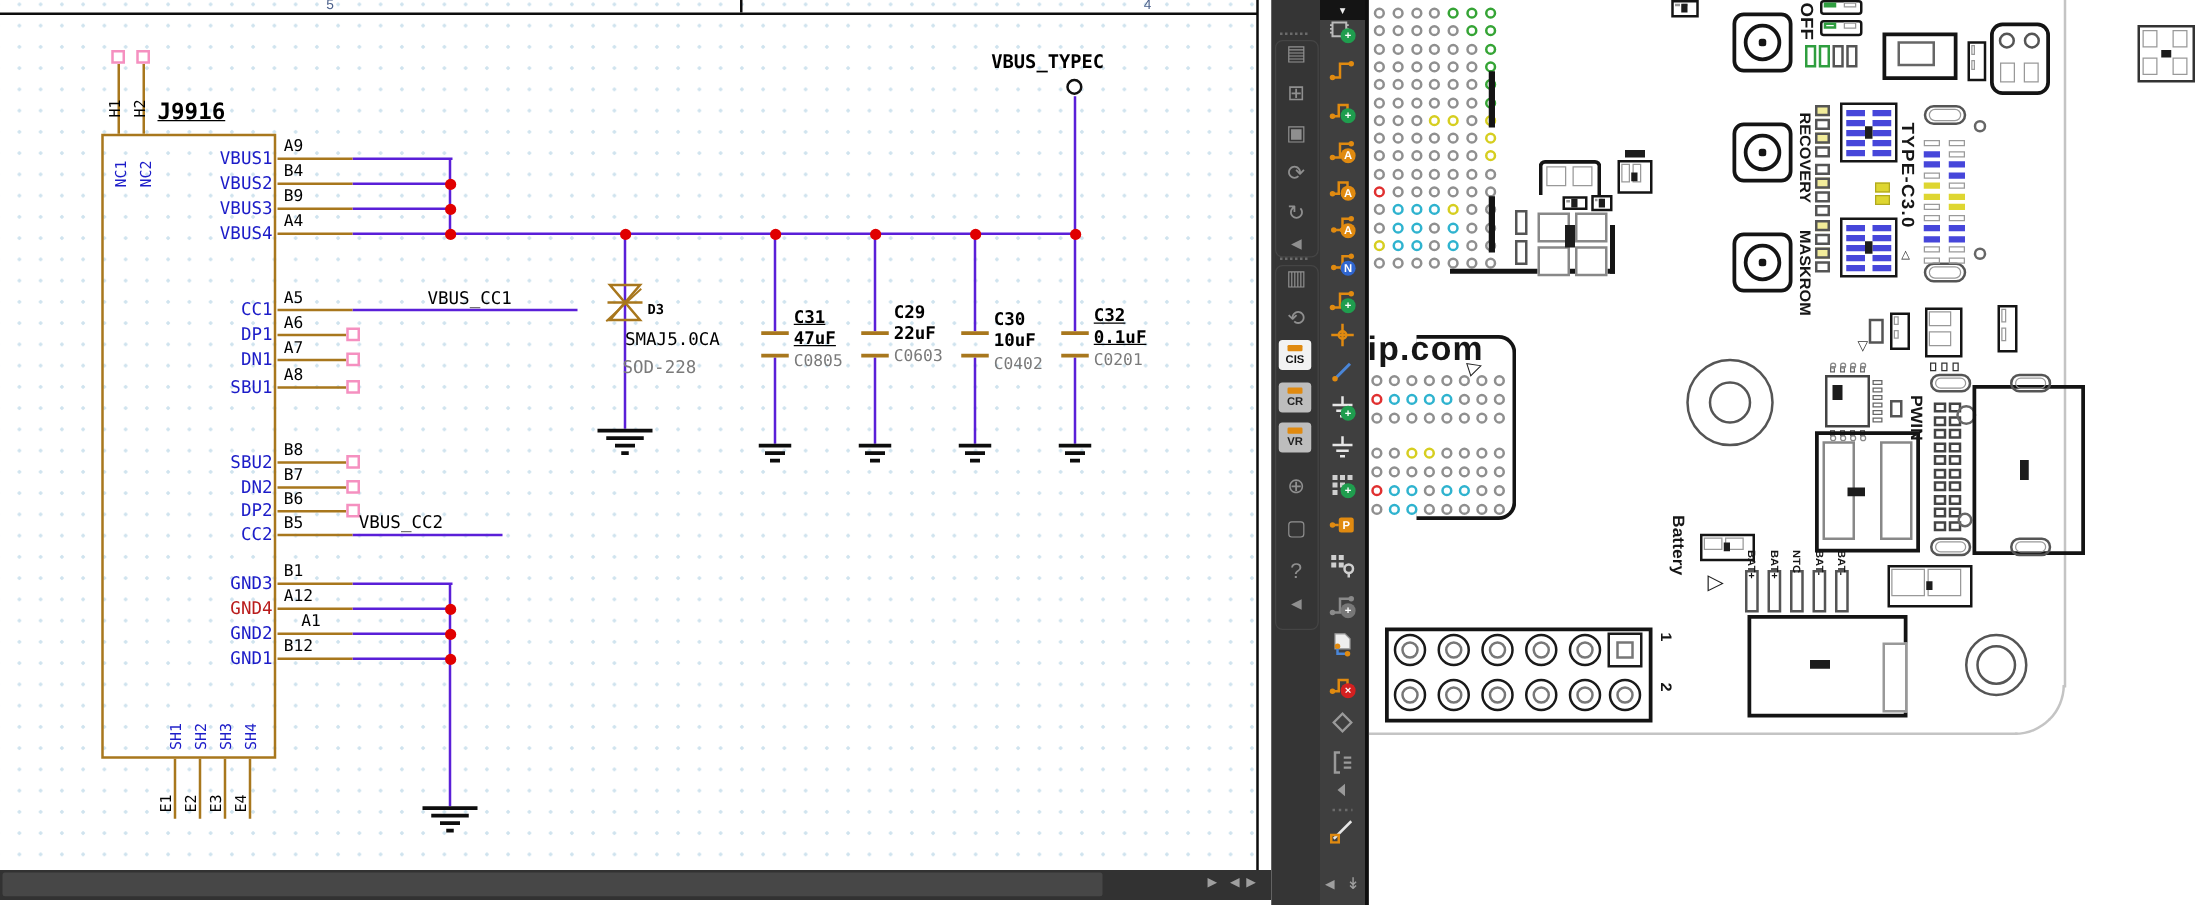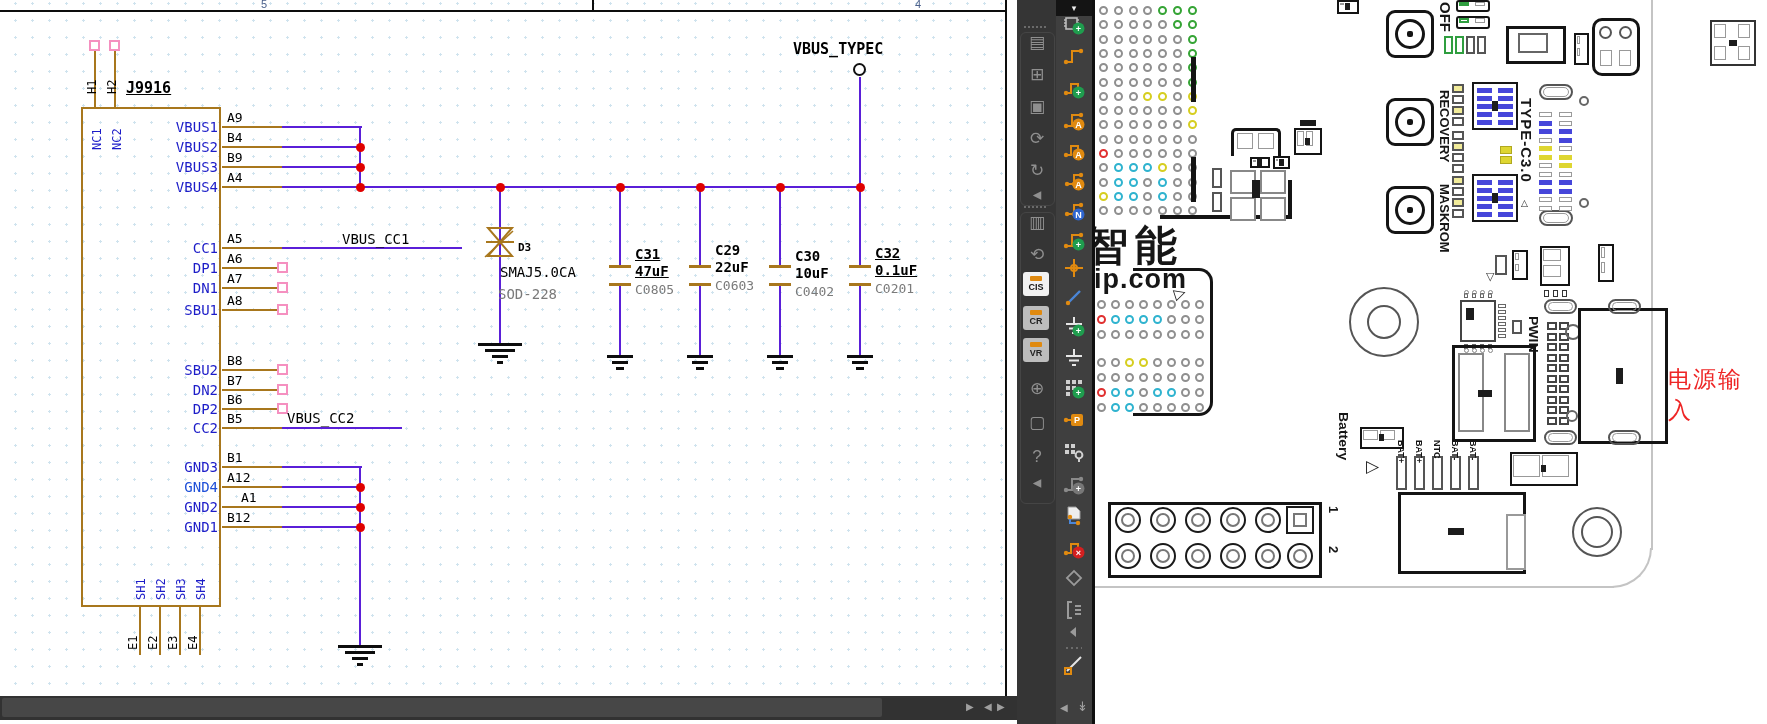--- a/index.html
+++ b/index.html
@@ -57,21 +57,21 @@
 
     <div class="abs blk" style="left:0;top:10px;width:1006px;height:2px;"></div>
     <div class="abs blk" style="left:592px;top:0;width:2px;height:10px;"></div>
     <div class="abs blk" style="left:1005px;top:0;width:2px;height:696px;"></div>
     <div id="zone-labels">
         <div class="abs" style="left: 261px; top: -2px; font-size: 11px; color: rgb(74, 95, 138);">5</div>
         <div class="abs" style="left: 915px; top: -2px; font-size: 11px; color: rgb(74, 95, 138);">4</div>
       </div>
 
     <div class="abs" style="left:81px;top:107px;width:140px;height:500px;border:2px solid #a8771d;box-sizing:border-box;"></div>
-    <div class="abs mono" style="left:126px;top:79px;font-size:15px;font-weight:bold;text-decoration:underline;">J9916</div>
+    <div class="abs mono" style="left:126px;top:79px;font-size:18px;font-weight:bold;text-decoration:underline;">J9916</div>
     <div id="sch-gen">
         <div class="wire abs" style="left: 282px; top: 126px; width: 80px; height: 2px;"></div>
         <div class="wire abs" style="left: 282px; top: 146px; width: 80px; height: 2px;"></div>
         <div class="wire abs" style="left: 282px; top: 166px; width: 80px; height: 2px;"></div>
         <div class="wire abs" style="left: 282px; top: 186px; width: 580px; height: 2px;"></div>
         <div class="wire abs" style="left: 359px; top: 127px; width: 2px; height: 60px;"></div>
         <div class="wire abs" style="left: 282px; top: 247px; width: 180px; height: 2px;"></div>
         <div class="wire abs" style="left: 282px; top: 427px; width: 120px; height: 2px;"></div>
         <div class="wire abs" style="left: 282px; top: 466px; width: 80px; height: 2px;"></div>
         <div class="wire abs" style="left: 282px; top: 486px; width: 80px; height: 2px;"></div>
@@ -138,21 +138,21 @@
         <div class="mono pinname abs" style="left: 138px; top: 401px; color: rgb(28, 28, 200);">DP2</div>
         <div class="mono pinnum abs" style="left: 227px; top: 392px;">B6</div>
         <div class="ncsq abs" style="left: 277px; top: 403px;"></div>
         <div class="gold abs" style="left: 222px; top: 427px; width: 60px; height: 2px;"></div>
         <div class="mono pinname abs" style="left: 138px; top: 420px; color: rgb(28, 28, 200);">CC2</div>
         <div class="mono pinnum abs" style="left: 227px; top: 411px;">B5</div>
         <div class="gold abs" style="left: 222px; top: 466px; width: 60px; height: 2px;"></div>
         <div class="mono pinname abs" style="left: 138px; top: 459px; color: rgb(28, 28, 200);">GND3</div>
         <div class="mono pinnum abs" style="left: 227px; top: 450px;">B1</div>
         <div class="gold abs" style="left: 222px; top: 486px; width: 60px; height: 2px;"></div>
-        <div class="mono pinname abs" style="left: 138px; top: 479px; color: #1d4ed8;">GND4</div>
+        <div class="mono pinname abs" style="left: 138px; top: 479px; color: #b91c1c;">GND4</div>
         <div class="mono pinnum abs" style="left: 227px; top: 470px;">A12</div>
         <div class="gold abs" style="left: 222px; top: 506px; width: 60px; height: 2px;"></div>
         <div class="mono pinname abs" style="left: 138px; top: 499px; color: rgb(28, 28, 200);">GND2</div>
         <div class="mono pinnum abs" style="left: 241px; top: 490px;">A1</div>
         <div class="gold abs" style="left: 222px; top: 526px; width: 60px; height: 2px;"></div>
         <div class="mono pinname abs" style="left: 138px; top: 519px; color: rgb(28, 28, 200);">GND1</div>
         <div class="mono pinnum abs" style="left: 227px; top: 510px;">B12</div>
         <div class="gold abs" style="left: 94px; top: 51px; width: 2px; height: 56px;"></div>
         <div class="ncsq abs" style="left: 89px; top: 40px;"></div>
         <div class="mono vlab abs" style="left: 85px; top: 94px;">H1</div>
@@ -908,38 +908,36 @@
           <div class="partbox abs" style="left: 1559px; top: 146px; width: 13px; height: 5px; border: 1.5px solid rgb(154, 154, 154);"></div>
           <div class="partbox abs" style="left: 1559px; top: 154.5px; width: 13px; height: 5px; background: rgb(222, 214, 49);"></div>
           <div class="partbox abs" style="left: 1559px; top: 163px; width: 13px; height: 5px; background: rgb(222, 214, 49);"></div>
           <div class="partbox abs" style="left: 1559px; top: 171.5px; width: 13px; height: 5px; border: 1.5px solid rgb(154, 154, 154);"></div>
           <div class="partbox abs" style="left: 1559px; top: 180px; width: 13px; height: 5px; background: rgb(70, 70, 218);"></div>
           <div class="partbox abs" style="left: 1559px; top: 188.5px; width: 13px; height: 5px; background: rgb(70, 70, 218);"></div>
           <div class="partbox abs" style="left: 1559px; top: 197px; width: 13px; height: 5px; border: 1.5px solid rgb(154, 154, 154);"></div>
           <div class="partbox abs" style="left: 1559px; top: 205.5px; width: 13px; height: 5px; border: 1.5px solid rgb(154, 154, 154);"></div>
         </div>
 
-      <div class="abs silk" style="left:1086px;top:218px;font-size:42px;font-weight:900;letter-spacing:7px;">智能</div>
       <div class="abs silk" style="left:1094px;top:264px;font-size:27px;letter-spacing:1px;">ip.com</div>
       <div class="abs" style="left:1174px;top:284px;font-size:15px;color:#222;transform:rotate(-18deg);">▷</div>
 
       <div class="abs silk rot90" style="left:1453px;top:2px;font-size:15px;">OFF</div>
       <div class="abs silk rot90" style="left:1451px;top:90px;font-size:13px;">RECOVERY</div>
       <div class="abs silk rot90" style="left:1451px;top:184px;font-size:13px;">MASKROM</div>
       <div class="abs silk rot90" style="left:1534px;top:98px;font-size:15px;letter-spacing:1px;">TYPE-C3.0</div>
       <div class="abs silk" style="left:1521px;top:198px;font-size:9px;">△</div>
       <div class="abs silk rot90" style="left:1541px;top:316px;font-size:14px;">PWIN</div>
       <div class="abs silk rot90" style="left:1351px;top:412px;font-size:14px;">Battery</div>
       <div class="abs silk rot90" style="left:1340px;top:506px;font-size:13px;">1</div>
       <div class="abs silk rot90" style="left:1340px;top:546px;font-size:13px;">2</div>
       <div id="bat-labels">
           <div class="silk rot90 abs" style="left: 1406px; top: 440px; font-size: 9px;">BAT+</div>
           <div class="silk rot90 abs" style="left: 1424px; top: 440px; font-size: 9px;">BAT+</div>
           <div class="silk rot90 abs" style="left: 1442px; top: 440px; font-size: 9px;">NTC</div>
           <div class="silk rot90 abs" style="left: 1460px; top: 440px; font-size: 9px;">BAT-</div>
           <div class="silk rot90 abs" style="left: 1478px; top: 440px; font-size: 9px;">BAT-</div>
         </div>
 
-      <div class="abs" style="left:1668px;top:364px;font-size:23px;color:#ee2525;letter-spacing:2px;">电源输入</div>
     </div>
   </div>
   <div id="pcb-divider" class="abs"></div>
 </div>
 
 </body></html>

